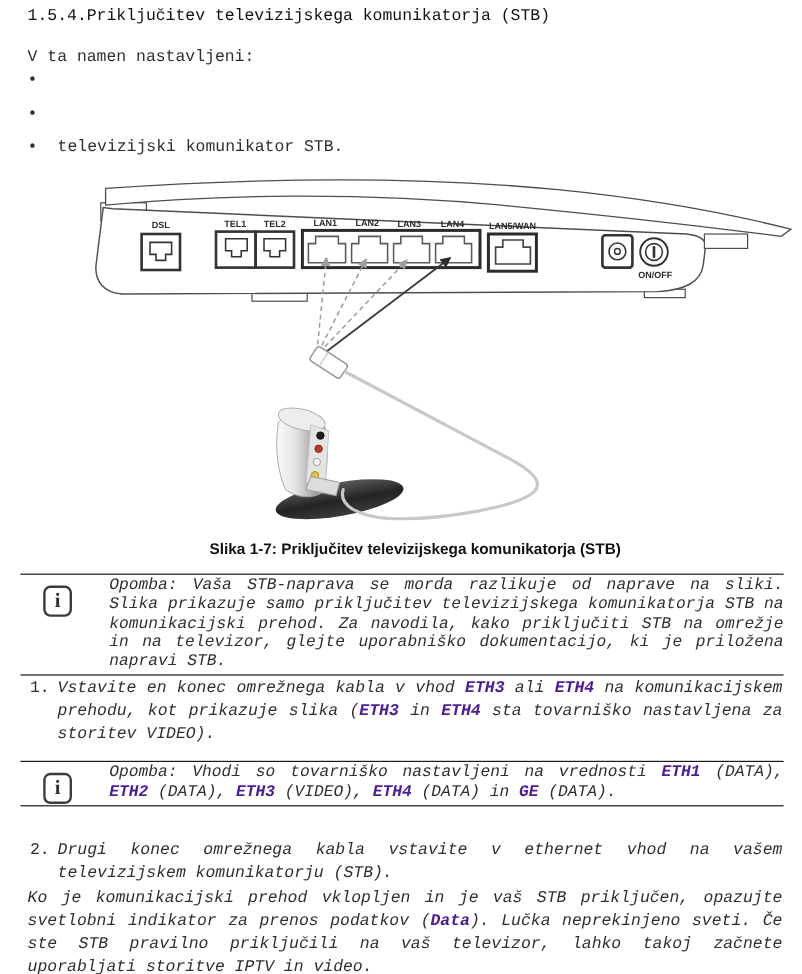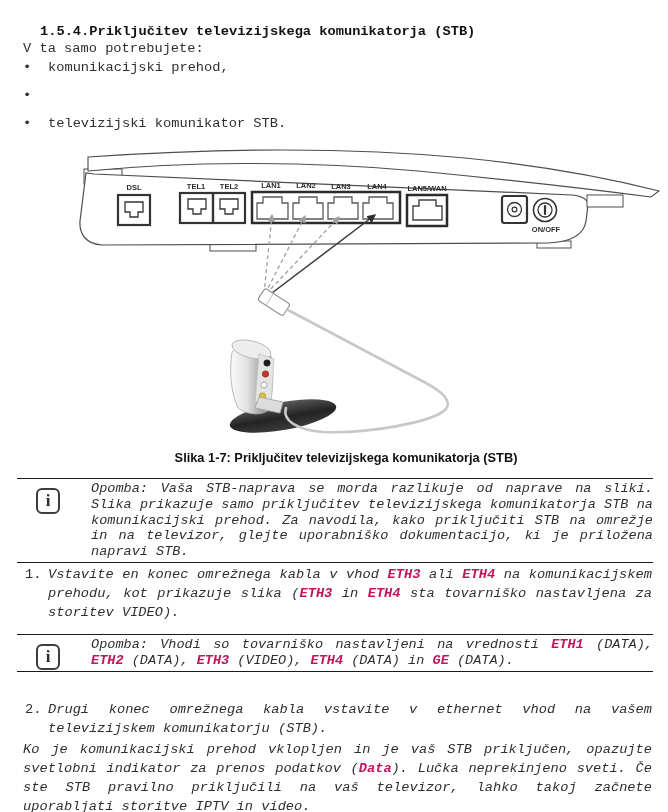--- a/index.html
+++ b/index.html
@@ -1,19 +1,19 @@
 <!DOCTYPE html>
 <html><head>
 <meta charset="utf-8">
 <style>
   html,body{margin:0;padding:0;background:#ffffff;}
   .page{position:relative;width:668px;height:812px;background:#fff;overflow:hidden;
         font-family:"Liberation Mono","DejaVu Sans Mono",monospace;color:#2f2f2f;}
   .abs{position:absolute;}
-  .heading{left:23px;top:6px;margin:17px;font-size:13.7px;line-height:18px;font-weight:bold;color:#111;}
+  .heading{left:23px;top:6px;margin:0;font-size:13.7px;line-height:18px;font-weight:normal;color:#111;}
   .intro{left:23px;top:40px;margin:0;font-size:13.7px;line-height:18px;}
   .bullets{left:23px;top:54px;margin:0;padding:0;list-style:none;}
   .bullets li{display:flex;line-height:28px;font-size:13.7px;}
   .bullets .dot{width:25px;flex:none;}
   .figure-svg{left:0;top:145px;}
   .caption{left:0;top:438px;width:668px;text-align:center;margin:12px;
            font-family:"Liberation Sans",sans-serif;font-weight:bold;font-size:12.8px;color:#111;}
   .note{left:17px;width:636px;box-sizing:border-box;border-top:1.6px solid #1a1a1a;border-bottom:1.6px solid #1a1a1a;
         padding:2px 0 2px 74px;font-size:13.55px;line-height:15.8px;}
   .note1{top:478px;}
@@ -21,36 +21,35 @@
   .info-icon{position:absolute;left:19px;top:9px;width:24px;height:26px;box-sizing:border-box;
              border:2.6px solid #3c3c3c;border-radius:6px;display:flex;align-items:center;justify-content:center;
              font-family:"Liberation Serif",serif;font-weight:bold;font-size:17px;color:#2e2e2e;background:#fff;}
   .just{text-align:justify;font-style:italic;}
   .step{left:25px;width:627px;display:flex;font-size:13.7px;line-height:19px;}
   .step .num{width:23px;flex:none;}
   .step .stext{width:604px;}
   .step1{top:565px;}
   .step2{top:700px;}
   .closing{left:23px;top:741px;width:629px;margin:0;font-size:13.7px;line-height:18.9px;}
-  b{font-weight:bold;color:#be185d;}
+  b{font-weight:bold;color:#4c1d95;}
   .plabel{font-family:"Liberation Sans",sans-serif;font-size:7.5px;font-weight:bold;fill:#2b2b2b;}
 </style>
 </head>
 <body>
 
 <div class="page">
 
   <h1 class="abs heading">1.5.4.Priključitev televizijskega komunikatorja (STB)</h1>
 
-  <p class="abs intro">V ta samo potrebujete:</p>
+  <p class="abs intro">V ta namen nastavljeni:</p>
 
   <ul class="abs bullets">
     <li>
       <span class="dot">•</span>
-      <span>komunikacijski prehod,</span>
     </li>
     <li>
       <span class="dot">•</span>
     </li>
     <li>
       <span class="dot">•</span>
       <span>televizijski komunikator STB.</span>
     </li>
   </ul>
 

